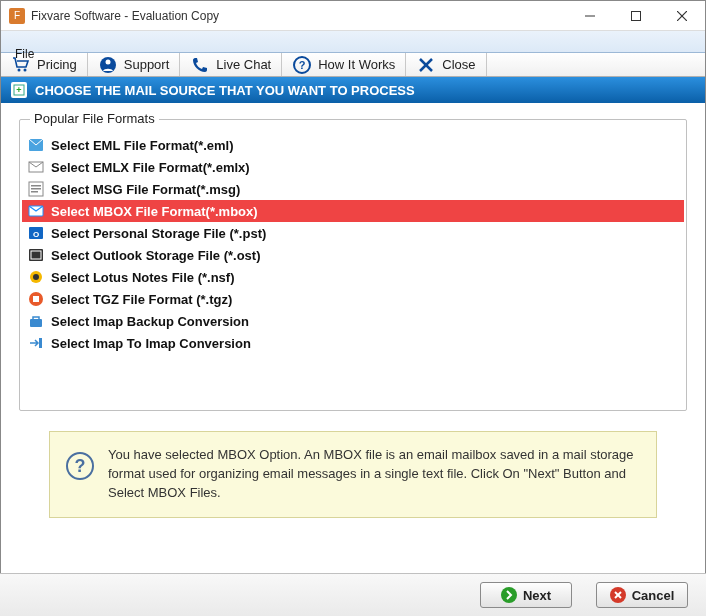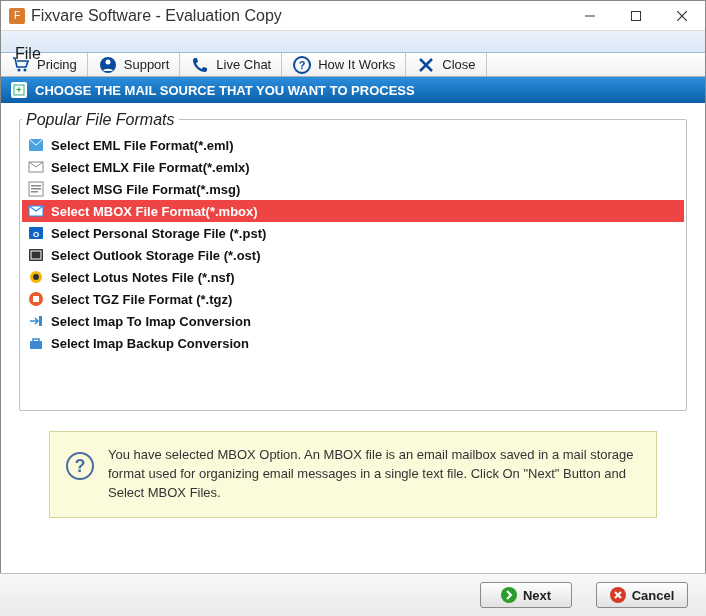--- a/index.html
+++ b/index.html
@@ -1,37 +1,37 @@
 <!DOCTYPE html>
 <html><head>
 <meta charset="utf-8">
 <style>
 * { box-sizing: border-box; margin: 0; padding: 0; }
 body { font-family: "Segoe UI", Tahoma, sans-serif; font-size: 12px; background: #fff; width: 706px; height: 616px; overflow: hidden; border: 1px solid #888; }
 
 .titlebar { height: 30px; background: #fff; display: flex; align-items: center; padding: 0 0 0 8px; border-bottom: 1px solid #ddd; }
 .titlebar .app-icon { width: 16px; height: 16px; margin-right: 6px; background: #d97b2e; border-radius: 2px; display:inline-flex; align-items:center; justify-content:center; font-size:10px; color:#fff;}
-.titlebar .title { flex: 1; font-size: 16px; color: #333; }
+.titlebar .title { flex: 1; font-size: 12px; color: #333; }
 .titlebar .win-controls { display: flex; }
 .titlebar .win-btn { width: 46px; height: 30px; display: flex; align-items: center; justify-content: center; color: #333; font-size: 14px; }
 
 .menubar { height: 22px; background: linear-gradient(#eaf2fb, #dce9f7); border-bottom: 1px solid #9cb8d6; display: flex; align-items: center; padding: 0 6px; }
-.menubar .menu-item { padding: 2px 8px; font-size: 16px; color: #1a1a1a; margin-top: 24px; }
+.menubar .menu-item { padding: 2px 8px; font-size: 12px; color: #1a1a1a; margin-top: 24px; }
 
 .toolbar { height: 24px; background: linear-gradient(#ffffff, #f0f0f0); border-bottom: 1px solid #b0b0b0; display: flex; align-items: stretch; }
 .toolbar .tbtn { display: flex; align-items: center; padding: 0 10px; border-right: 1px solid #c8c8c8; font-size: 13px; color: #222; gap: 6px; }
 .toolbar .tbtn .ticon { width: 20px; height: 20px; display:flex; align-items:center; justify-content:center; }
 
 .header-banner { height: 26px; background: linear-gradient(#2b8fde, #0a5fa8); color: #fff; display: flex; align-items: center; padding: 0 10px; font-weight: bold; font-size: 13px; gap: 8px; }
 .header-banner .hicon { width: 16px; height: 16px; background: #fff; border-radius: 2px; display:inline-flex; align-items:center; justify-content:center; color:#0a7a2a; font-weight:bold; font-size:12px;}
 
 .content { padding: 16px 18px 8px 18px; }
 
 .groupbox { border: 1px solid #c0c0c0; border-radius: 2px; position: relative; padding: 14px 2px 8px 2px; height: 292px; }
-.groupbox .legend { position: absolute; top: -9px; left: 2px; background: #fff; padding: 0 4px; font-size: 16px; color: #222; font-style: italic; }
+.groupbox .legend { position: absolute; top: -9px; left: 10px; background: #fff; padding: 0 4px; font-size: 13px; color: #222; }
 
 .format-list { }
 .format-item { display: flex; align-items: center; height: 22px; padding: 0 6px; gap: 7px; font-size: 13px; font-weight: bold; color: #111; cursor: default; }
 .format-item .ficon { width: 16px; height: 16px; display:flex; align-items:center; justify-content:center; flex-shrink:0; }
 .format-item.selected { background: #ef4444; color: #fff; }
 
 .info-box { margin: 20px 30px 0 30px; background: #fbfadb; border: 1px solid #d8d49a; padding: 14px 16px; display: flex; gap: 14px; align-items: flex-start; min-height: 80px;}
 .info-box .qicon { width: 28px; height: 28px; border-radius: 50%; border: 2px solid #4a6fa0; color: #4a6fa0; display: flex; align-items: center; justify-content: center; font-weight: bold; font-size: 18px; flex-shrink:0; margin-top:6px;}
 .info-box .itext { font-size: 13px; color: #333; line-height: 1.45; }
 
@@ -206,34 +206,34 @@
             <svg width="16" height="16">
               <circle cx="8" cy="8" r="7" fill="#e85a2a"></circle>
               <rect x="5" y="5" width="6" height="6" fill="#fff"></rect>
             </svg>
           </span>
           <span>Select TGZ File Format (*.tgz)</span>
         </div>
         <div class="format-item">
           <span class="ficon">
             <svg width="16" height="16">
+              <rect x="2" y="6" width="12" height="8" fill="#3a8ad0" rx="1"></rect>
+              <path d="M5 6V4h6v2" fill="none" stroke="#3a8ad0" stroke-width="1.5"></path>
+            </svg>
+          </span>
+          <span>Select Imap Backup Conversion</span>
+        </div>
+        <div class="format-item">
+          <span class="ficon">
+            <svg width="16" height="16">
               <path d="M2 8h8M7 5l3 3-3 3" fill="none" stroke="#3a8ad0" stroke-width="1.5"></path>
               <rect x="11" y="3" width="3" height="10" fill="#3a8ad0"></rect>
             </svg>
           </span>
           <span>Select Imap To Imap Conversion</span>
-        </div>
-        <div class="format-item">
-          <span class="ficon">
-            <svg width="16" height="16">
-              <rect x="2" y="6" width="12" height="8" fill="#3a8ad0" rx="1"></rect>
-              <path d="M5 6V4h6v2" fill="none" stroke="#3a8ad0" stroke-width="1.5"></path>
-            </svg>
-          </span>
-          <span>Select Imap Backup Conversion</span>
         </div>
       </div>
   </div>
 
   <div class="info-box">
     <div class="qicon">?</div>
     <div class="itext">You have selected MBOX Option. An MBOX file is an email mailbox saved in a mail storage format used for organizing email messages in a single text file. Click On "Next" Button and Select MBOX Files.</div>
   </div>
 </div>
 

